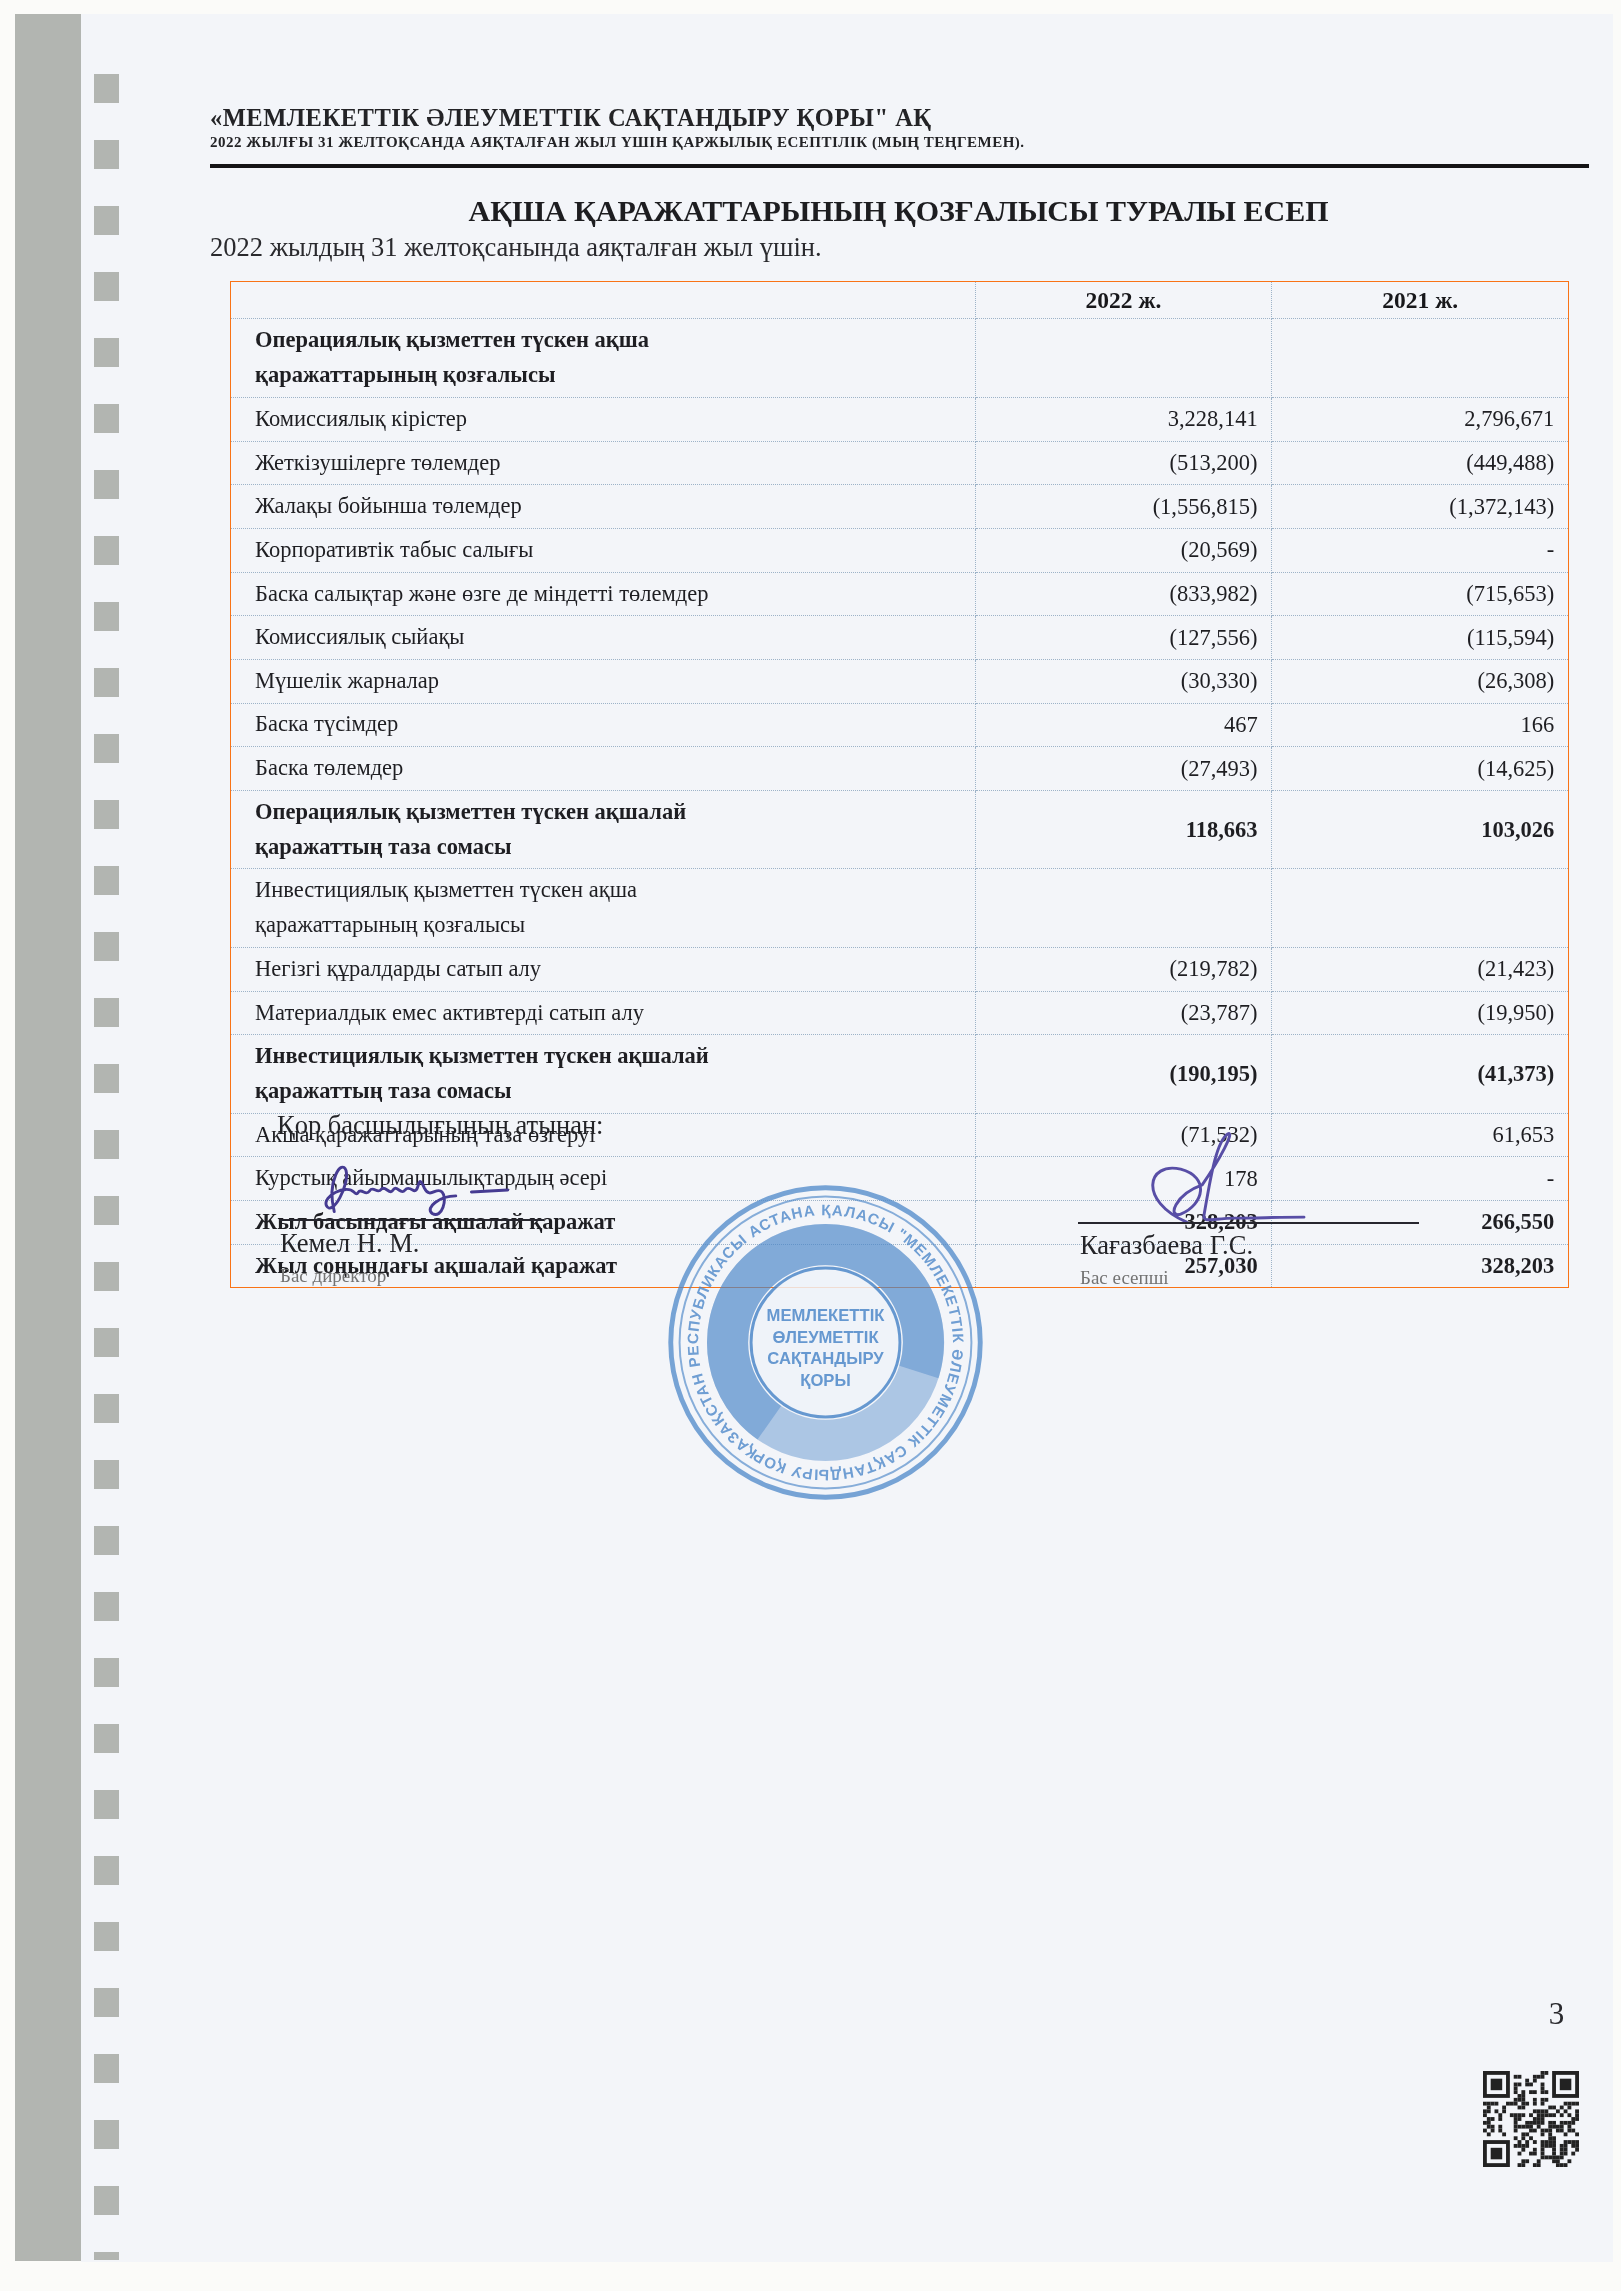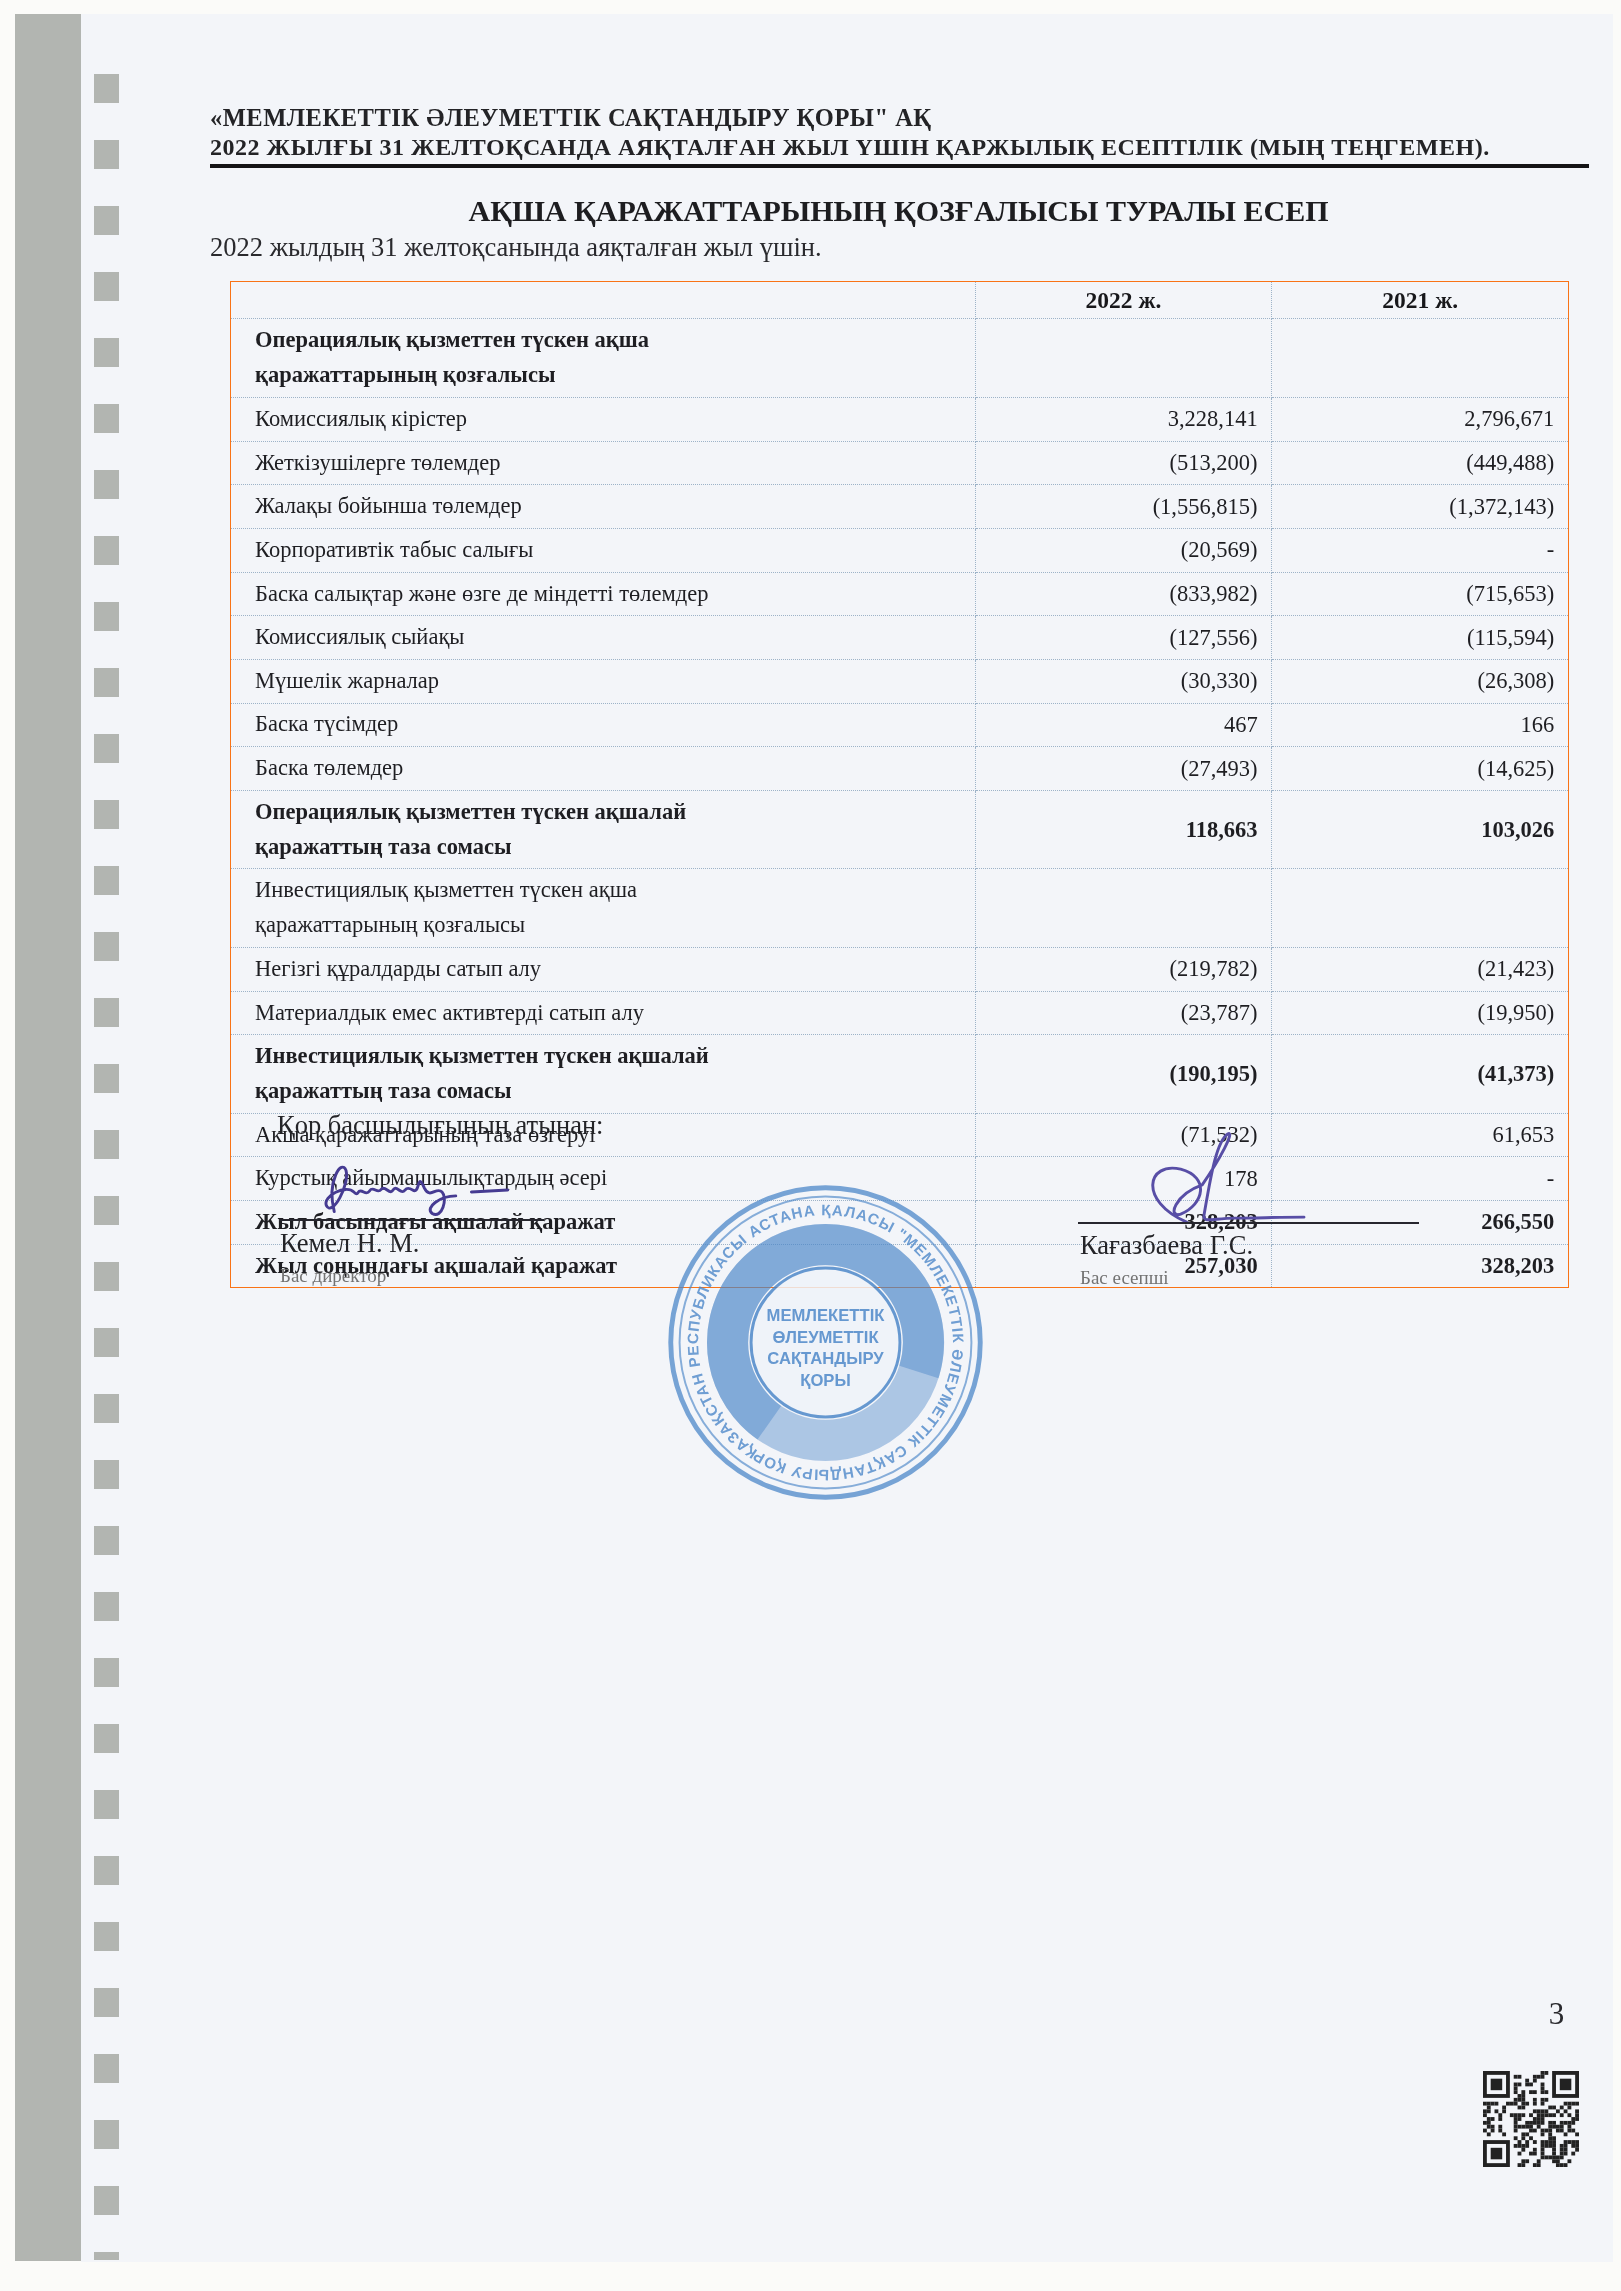--- a/index.html
+++ b/index.html
@@ -20,21 +20,21 @@
   }
   .holes{
     position:absolute;left:12.7px;top:60px;width:25.5px;height:2186px;
     background:repeating-linear-gradient(to bottom,#b2b5b1 0 29px,transparent 29px 66px);
   }
   .hdr{
     position:absolute;left:129px;width:1377px;
     font-weight:bold;letter-spacing:0.5px;color:#232326;
   }
   .hdr1{top:90px;font-size:24.5px;}
-  .hdr2{top:120px;font-size:24px;}
+  .hdr2{top:120px;font-size:15px;}
   .hdr-rule{
     position:absolute;left:129px;top:150px;width:1379px;height:3.9px;background:#141416;
   }
   .doc-title{
     position:absolute;left:129px;top:180px;width:1377px;
     text-align:center;font-size:30px;font-weight:bold;color:#1d1d20;
   }
   .doc-subtitle{
     position:absolute;left:129px;top:218px;width:1377px;
     font-size:26.5px;color:#2a2a2e;

